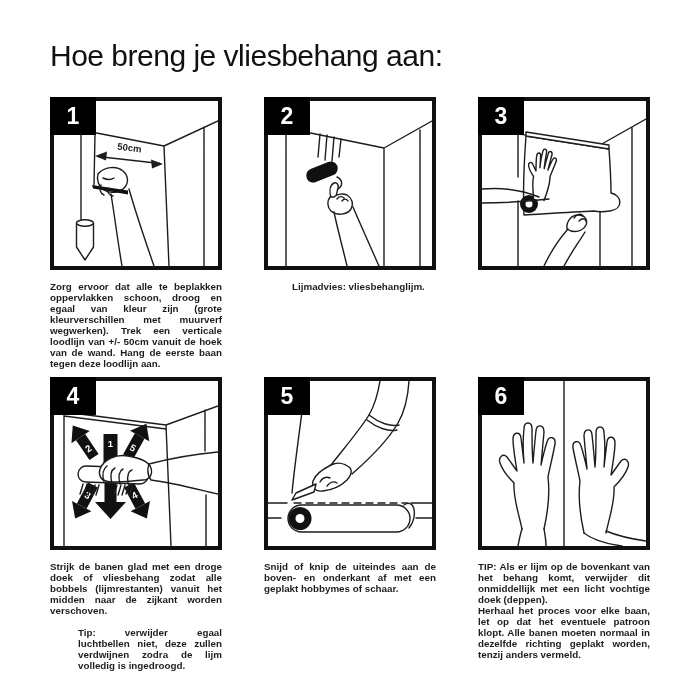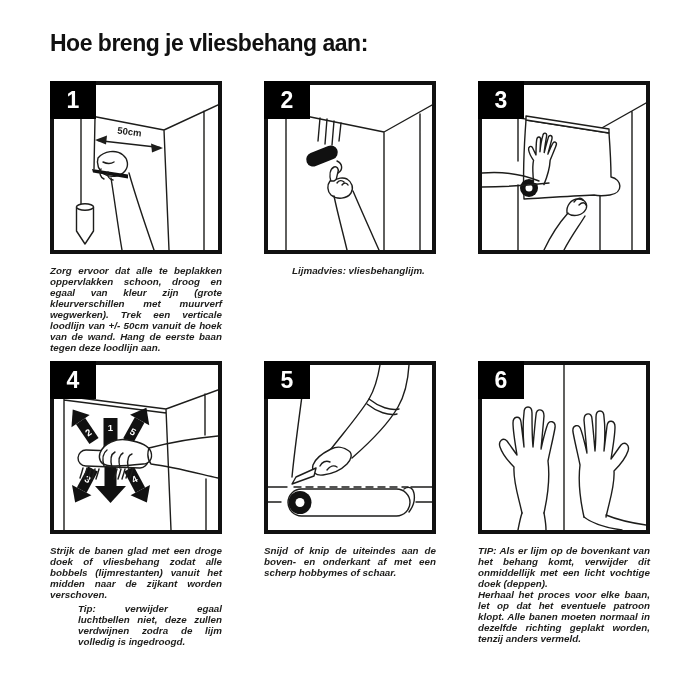--- a/index.html
+++ b/index.html
@@ -3,22 +3,22 @@
 <meta charset="utf-8">
 <style>
   html,body{margin:0;padding:0;background:#fff;}
   body{
     width:700px;height:700px;overflow:hidden;
     font-family:"Liberation Sans","DejaVu Sans",sans-serif;
     color:#1d1d1b;
   }
   .sheet{padding:30px 50px 0 50px;}
   .title{
-    font-size:23px;font-weight:bold;letter-spacing:-0.5px;
-    margin:0 0 24px 0;color:#111;
+    font-size:30px;font-weight:normal;letter-spacing:-0.5px;
+    margin:9px 0 24px 0;color:#111;
   }
   .steps-grid{
     display:grid;
     grid-template-columns:repeat(3,172px);
     column-gap:42px;
     row-gap:0;
   }
   .steps-grid > .step:nth-child(-n+3){height:280px;}
   .panel{
     position:relative;
@@ -30,24 +30,24 @@
   .panel svg{display:block;}
   .badge{
     position:absolute;left:-4px;top:-4px;
     width:46px;height:38px;background:#000;
     display:flex;align-items:center;justify-content:center;
   }
   .badge span{color:#fff;font-size:23px;font-weight:bold;line-height:1;}
   .step-text{
     margin-top:11px;
     font-size:9.8px;line-height:11px;font-weight:bold;
-    text-align:justify;color:#1d1d1b;font-style:italic;
+    text-align:justify;color:#1d1d1b;
   }
   .step-text p{margin:0;}
-  .step-text p.gap{margin-top:3px;padding-left:28px;}
+  .step-text p.gap{margin-top:11px;padding-left:28px;}
   svg text{font-family:"Liberation Sans","DejaVu Sans",sans-serif;}
 </style>
 </head>
 <body>
 
 <svg width="0" height="0" style="position:absolute" aria-hidden="true">
   <defs>
     <path id="hand" vector-effect="non-scaling-stroke" d="M24,118 C20,100 15,86 16,72 C10,66 4,58 2,52 C0,46 5,42 9,46 C12,50 16,56 19,60 C17,48 15,36 15,28 C15,21 22,20 23,27 L26,52 C25,40 25,26 26,18 C26,10 34,10 34,18 C34,28 34,42 35,52 C36,40 37,28 38,20 C38,13 46,13 46,21 C45,31 44,44 43,54 C45,45 47,37 49,31 C51,24 58,26 57,33 C55,44 52,56 50,66 C52,82 50,100 46,118"></path>
   </defs>
 </svg>
@@ -220,21 +220,21 @@
               <path d="M52,101 C54,97 58,95 62,97 M59,105 C62,101 66,100 69,102"></path>
               <polygon fill="#fff" points="48,103 28,112 24,119 46,111"></polygon>
             </g>
           </g>
         </svg>
         <div class="badge">
           <span>5</span>
         </div>
       </div>
       <div class="step-text">
-        <p>Snijd of knip de uiteindes aan de boven- en onderkant af met een scherp hobbymes of schaar.</p>
+        <p>Snijd of knip de uiteindes aan de boven- en onderkant af met een geplakt hobbymes of schaar.</p>
       </div>
     </div>
 
     <div class="step">
       <div class="panel">
         <svg viewBox="0 0 164 165" width="164" height="165">
           <g stroke="#1d1d1b" stroke-width="1.4" fill="none" stroke-linecap="round" stroke-linejoin="round">
             <path d="M82,0 L82,165"></path>
             <g>
               <use href="#hand" fill="#fff" stroke="#1d1d1b" transform="translate(16,30)"></use>

